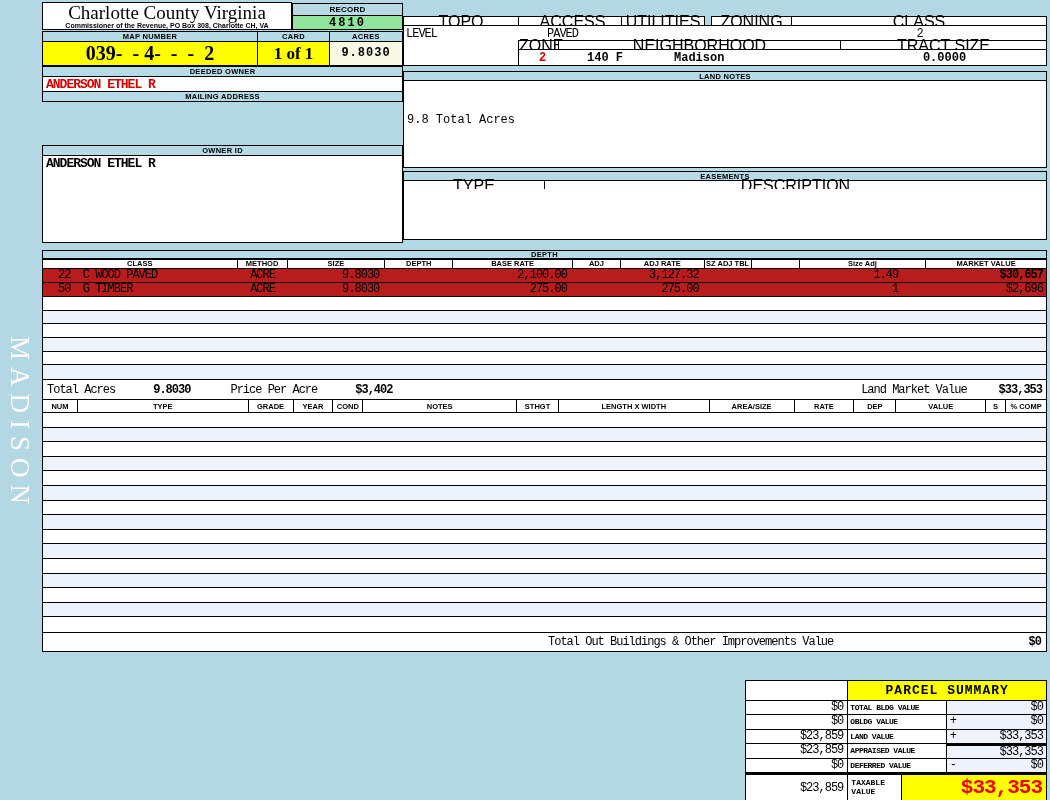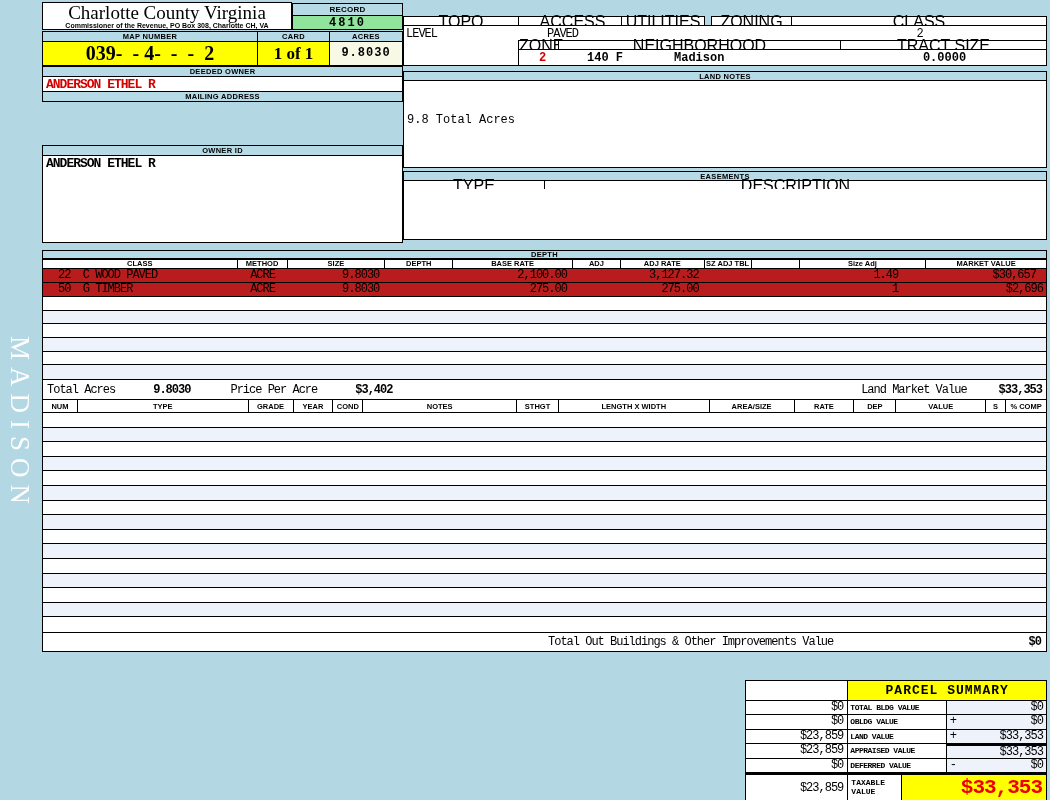--- a/index.html
+++ b/index.html
@@ -172,21 +172,21 @@
       <div class="c1 tl" style="white-space:pre;">22  C WOOD PAVED</div>
       <div class="c2 tc">ACRE</div>
       <div class="c3 tr">9.8030</div>
       <div class="c4 tc"></div>
       <div class="c5 tr">2,100.00</div>
       <div class="c6 tc"></div>
       <div class="c7 tr">3,127.32</div>
       <div class="c8 tc"></div>
       <div class="c9 tc"></div>
       <div class="c10 tr2">1.49</div>
-      <div class="c11 tr" style="padding-right:10px;">$30,657</div>
+      <div class="c11 tr" style="padding-right:3px;font-weight:bold;">$30,657</div>
     </div>
     <div class="trow drow">
       <div class="c1 tl" style="white-space:pre;">50  G TIMBER</div>
       <div class="c2 tc">ACRE</div>
       <div class="c3 tr">9.8030</div>
       <div class="c4 tc"></div>
       <div class="c5 tr">275.00</div>
       <div class="c6 tc"></div>
       <div class="c7 tr">275.00</div>
       <div class="c8 tc"></div>

